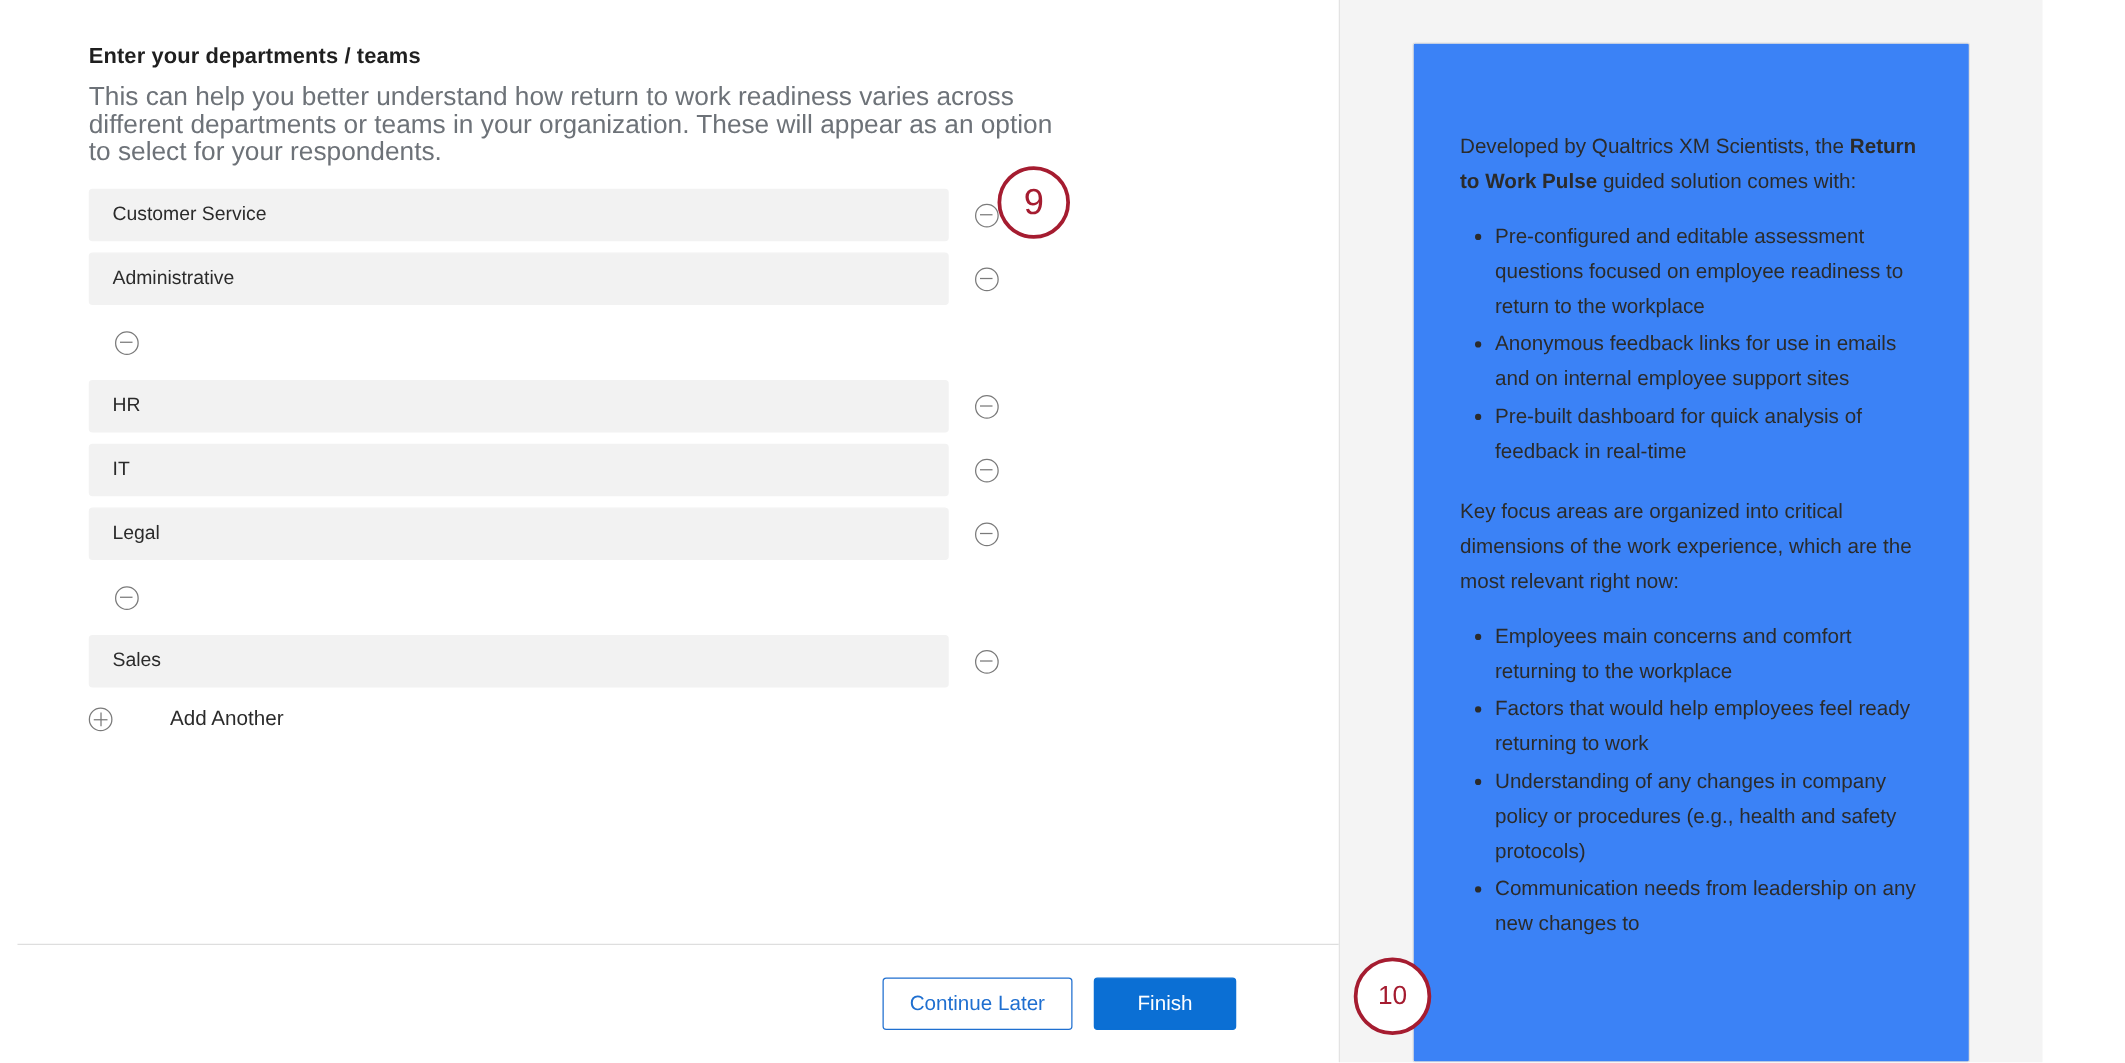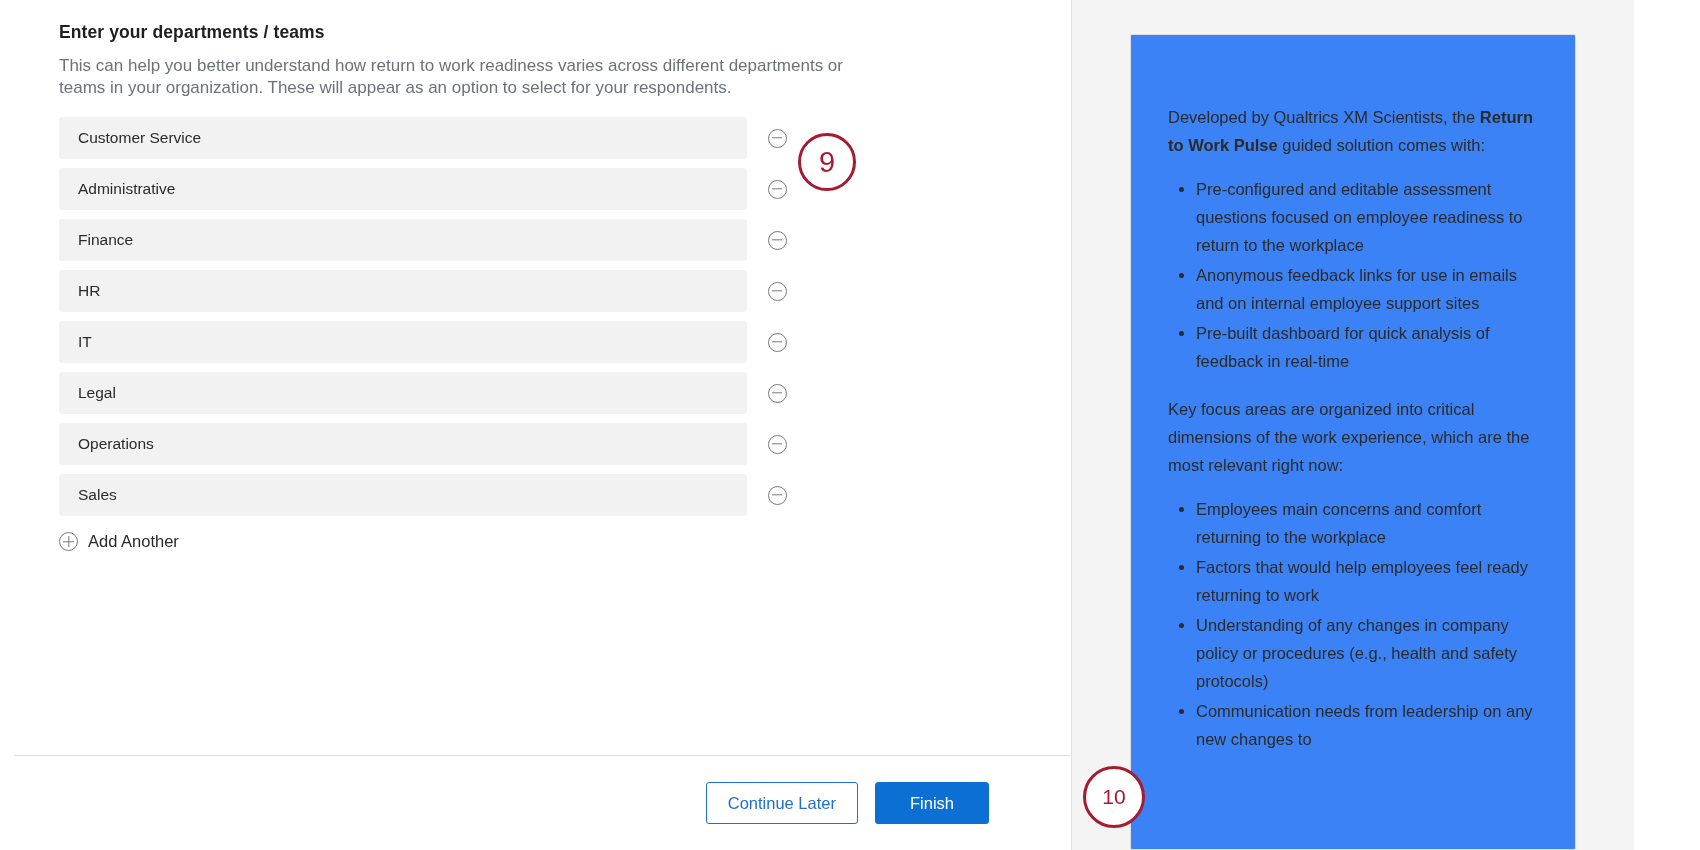--- a/index.html
+++ b/index.html
@@ -18,34 +18,34 @@
     display: flex;
   }
 
   
   .left-panel {
     position: relative;
     width: 1072px;
     height: 850px;
     background: #ffffff;
     border-right: 1px solid #e3e3e3;
-    padding: 4px;
+    padding: 16px;
   }
   .form-area {
     padding: 18px 55px 0 55px;
   }
   .form-title {
     font-size: 17.5px;
     font-weight: bold;
     color: #1f1f1f;
     margin: 0 0 6px 0;
     letter-spacing: 0.1px;
   }
   .form-desc {
-    font-size: 17px;
+    font-size: 21px;
     line-height: 22px;
     color: #6d7278;
     margin: 12px 0 18px 0;
     max-width: 790px;
     font-weight: 400;
   }
 
   .dept-list { margin: 0; padding: 0; }
   .dept-row {
     display: flex;
@@ -102,20 +102,21 @@
 
   .add-another {
     display: flex;
     align-items: flex-start;
     margin-top: 16px;
     background: none;
     border: none;
     padding: 0;
     cursor: pointer;
     font-family: "Liberation Sans", sans-serif;
+    gap: 36px;
   }
   .add-another .circle-icon { margin-right: 10px; }
   .add-another-label {
     font-size: 16.5px;
     color: #2b2b2b;
   }
 
   
   .footer-divider {
     position: absolute;
@@ -245,21 +246,20 @@
         <div class="dept-row">
           <input class="dept-input" type="text" value="Administrative" style="">
           <button class="remove-btn">
             <span class="circle-icon">
                 <span class="h-bar"></span>
               </span>
           </button>
         </div>
 
         <div class="dept-row">
-          <input class="dept-input" type="text" value="Finance" style="">
           <button class="remove-btn">
             <span class="circle-icon">
                 <span class="h-bar"></span>
               </span>
           </button>
         </div>
 
         <div class="dept-row">
           <input class="dept-input" type="text" value="HR" style="">
           <button class="remove-btn">
@@ -282,21 +282,20 @@
           <input class="dept-input" type="text" value="Legal" style="">
           <button class="remove-btn">
             <span class="circle-icon">
                 <span class="h-bar"></span>
               </span>
           </button>
         </div>
 
 
         <div class="dept-row">
-          <input class="dept-input" type="text" value="Operations" style="">
           <button class="remove-btn">
             <span class="circle-icon">
                 <span class="h-bar"></span>
               </span>
           </button>
         </div>
 
         <div class="dept-row">
           <input class="dept-input" type="text" value="Sales" style="">
           <button class="remove-btn">

